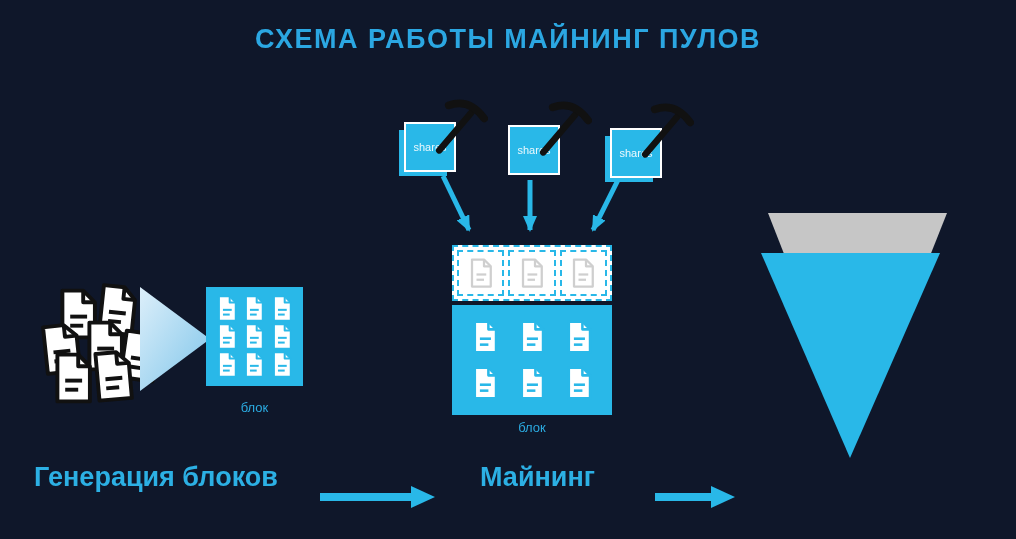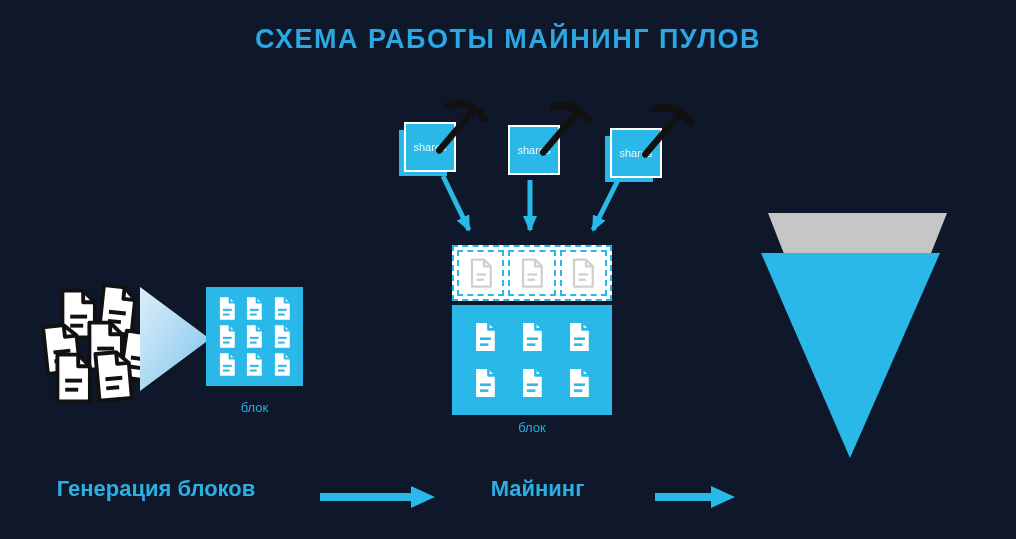--- a/index.html
+++ b/index.html
@@ -36,22 +36,22 @@
   .ghost-cell { flex:1; border:2px dashed #29b8e8; background:#fff; display:flex; align-items:center; justify-content:center; }
 
   .block-label { position:absolute; text-align:center; font-size:13px; color:#2baae0; }
   .block-label.left { left:206px; top:400px; width:97px; }
   .block-label.center { left:452px; top:420px; width:160px; }
 
   .doc-black { position:absolute; color:#111111; }
 
   
   .step {
-    position:absolute; top:476px; text-align:center;
-    font-size:22px; font-weight:700; color:#2cb0e4; white-space:nowrap;
+    position:absolute; top:462px; text-align:center;
+    font-size:27px; font-weight:700; color:#2cb0e4; white-space:nowrap;
   }
   .step.s1 { left:8px;   width:296px; }
   .step.s2 { left:455px; width:165px; }
   .step.s3 { left:787px; width:165px; }
 
   .abs { position:absolute; }
 </style>
 </head>
 <body>
 

